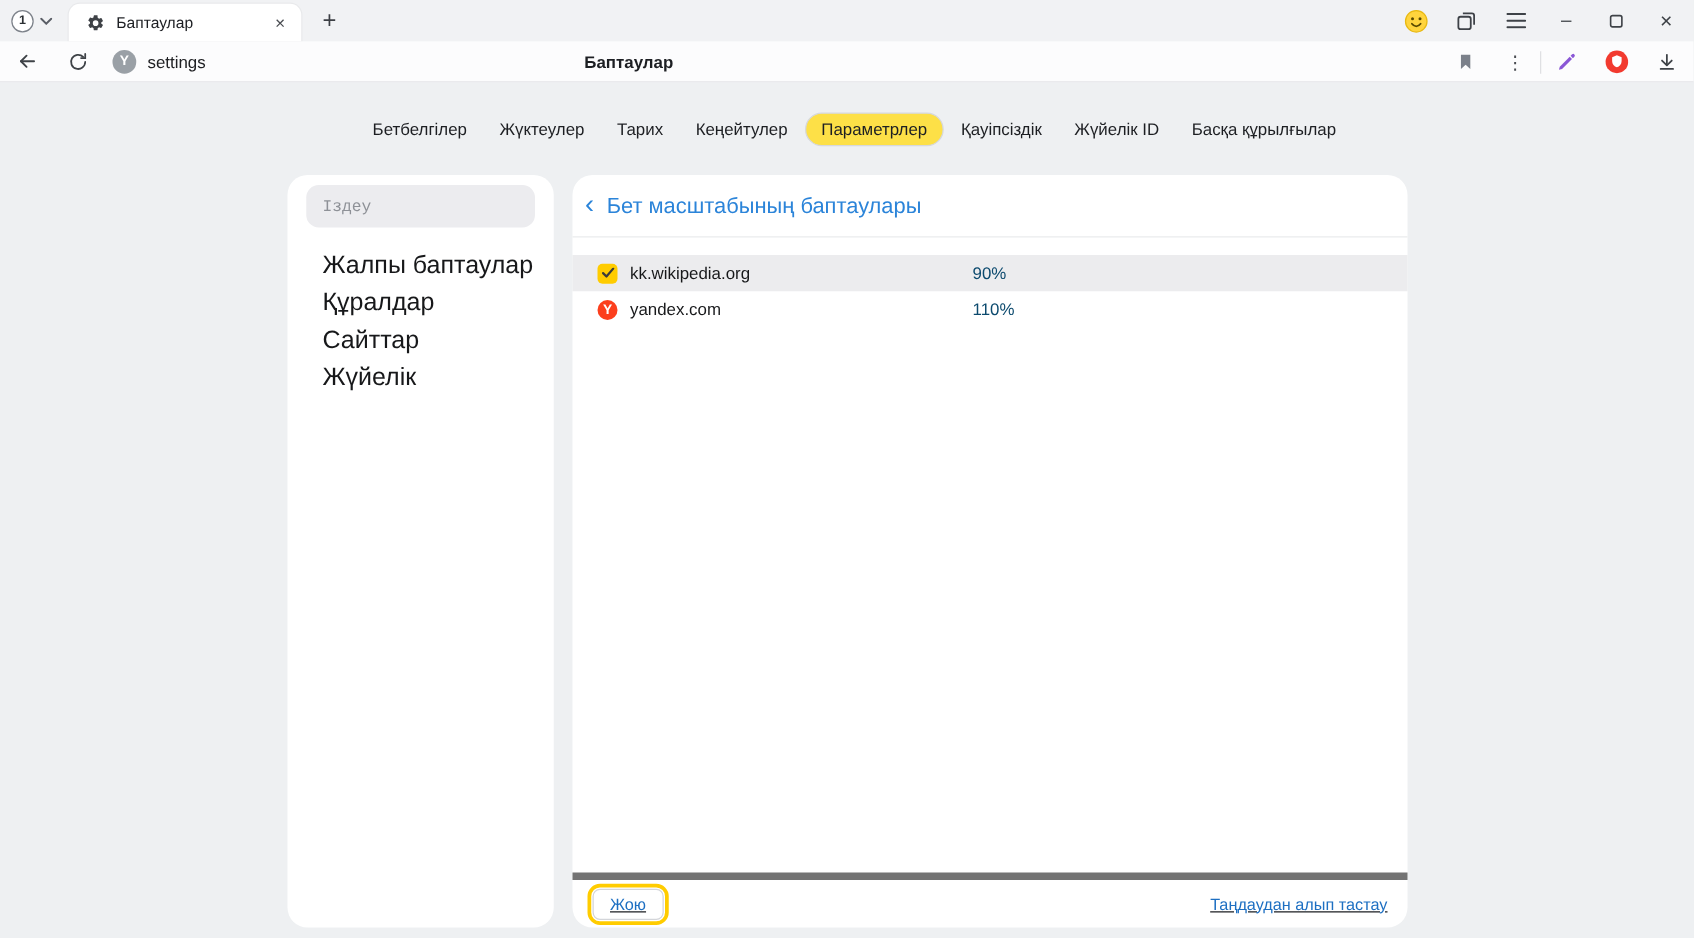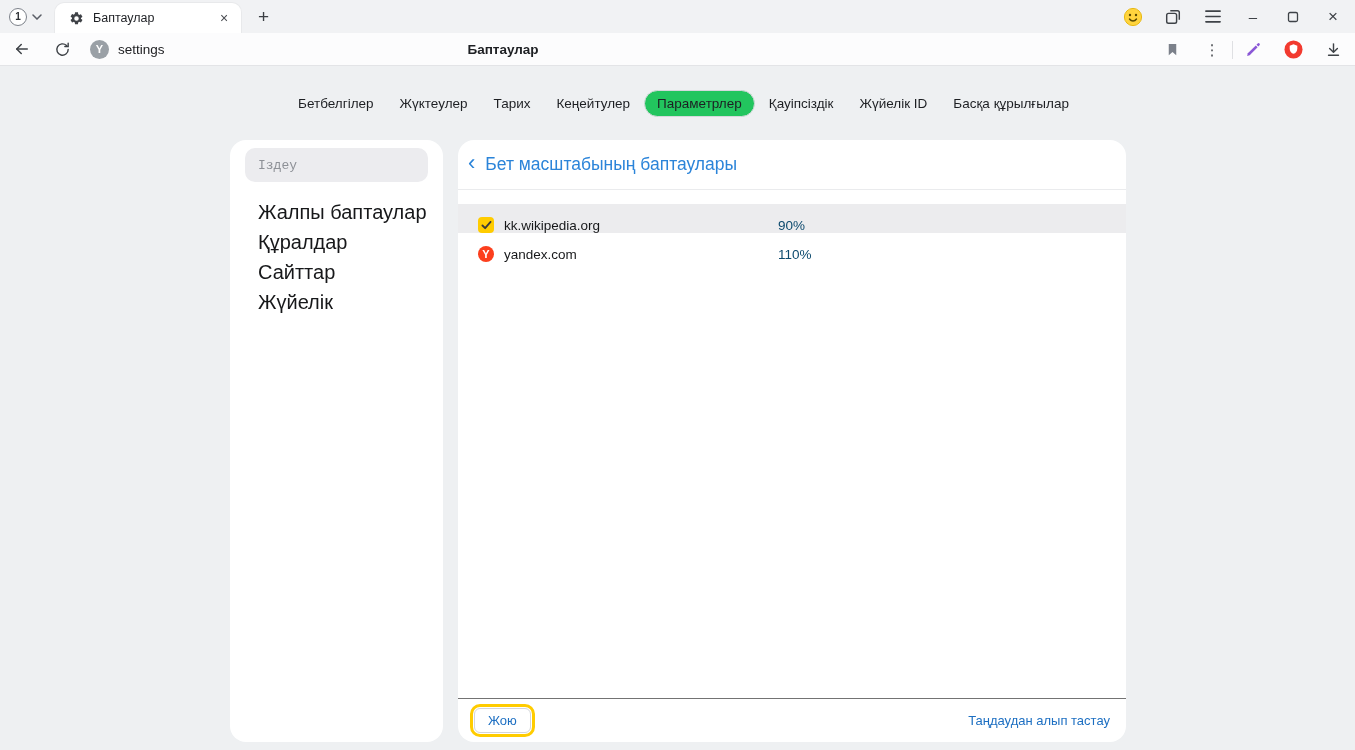--- a/index.html
+++ b/index.html
@@ -52,21 +52,21 @@
   }
   .toolbar-right { position:absolute; right:0; top:0; height:33px; display:flex; align-items:center; padding-right:2px; }
   .abtn { width:40px; height:33px; display:flex; align-items:center; justify-content:center; cursor:pointer; }
   .v-divider { width:1px; height:18px; background:#dfe0e3; }
   .dots-glyph { font-size:15px; color:#4a4d52; }
 
   
   .content { position:relative; height:684px; background:#eef0f2; }
   .nav-tabs { position:absolute; top:24px; left:0; right:0; display:flex; justify-content:center; align-items:center; gap:2px;margin-left:12px; }
   .nav-tab { font-size:13.5px; color:#1d1f23; padding:6px 12px; border-radius:16px; cursor:pointer; white-space:nowrap; }
-  .nav-tab.active { background:#22c55e; border:1px solid #d6d8dc; padding:5px 12px; }
+  .nav-tab.active { background:#fde047; border:1px solid #d6d8dc; padding:5px 12px; }
 
   .card { position:absolute; background:#fff; border-radius:16px; }
 
   
   .sidebar-card { left:230px; top:74px; width:213px; height:602px; }
   .search-input {
     display:block; width:183px; height:34px; margin:8px 15px 0;
     background:#ececef; border:none; border-radius:10px;
     padding:0 13px; font-size:13px; color:#202124;
     font-family:Liberation Mono, monospace; outline:none;
@@ -75,29 +75,29 @@
   .sidebar-items { margin-top:15px; }
   .sidebar-item { padding:7px 14px 7px 28px; font-size:20px; color:#17181a; cursor:pointer; line-height:16px; }
 
   
   .main-card { left:458px; top:74px; width:668px; height:602px; display:flex; flex-direction:column; }
   .main-header { height:50px; flex:0 0 auto; display:flex; align-items:center; gap:10px; padding:0 16px 0 10px; border-bottom:1px solid #eaebed; }
   .back-chevron { color:#2b84d9; font-size:22px; line-height:1; margin-top:-3px; cursor:pointer; }
   .main-title { color:#2b84d9; font-size:17.5px; }
 
   .zoom-rows { margin-top:14px; }
-  .zoom-row { height:29px; display:flex; align-items:flex-end; padding:0 20px; font-size:13.5px; color:#17181a; cursor:pointer; }
+  .zoom-row { height:29px; display:flex; align-items:center; padding:0 20px; font-size:13.5px; color:#17181a; cursor:pointer; }
   .zoom-row.selected { background:#ececee; }
   .row-icon { width:16px; height:16px; flex:0 0 auto; display:flex; align-items:center; justify-content:center; }
   .checkbox-checked { background:#ffcc00; border-radius:4px; }
   .yandex-favicon { background:#fc3f1d; border-radius:50%; color:#fff; font-size:11px; font-weight:700; }
   .row-site { margin-left:10px; width:274px; }
   .row-zoom { color:#0c4a6e; }
 
-  .main-footer { margin-top:auto; height:44px; flex:0 0 auto; border-top:1px solid #737373; display:flex; align-items:center; justify-content:space-between; padding:0 16px; }
+  .main-footer { margin-top:auto; height:44px; flex:0 0 auto; border-top:6px solid #737373; display:flex; align-items:center; justify-content:space-between; padding:0 16px;text-decoration:underline; }
   .delete-btn {
     background:#fff; border:1px solid #d3d5d9; border-radius:6px;
     color:#1d6fc2; font-size:13px; padding:4px 13px; cursor:pointer;
     font-family:"Liberation Sans", sans-serif;
     outline:3px solid #ffcc00; outline-offset:1px;
   }
   .deselect-link { color:#1d6fc2; font-size:13px; cursor:pointer; text-decoration:none; }
 </style>
 </head>
 <body>

